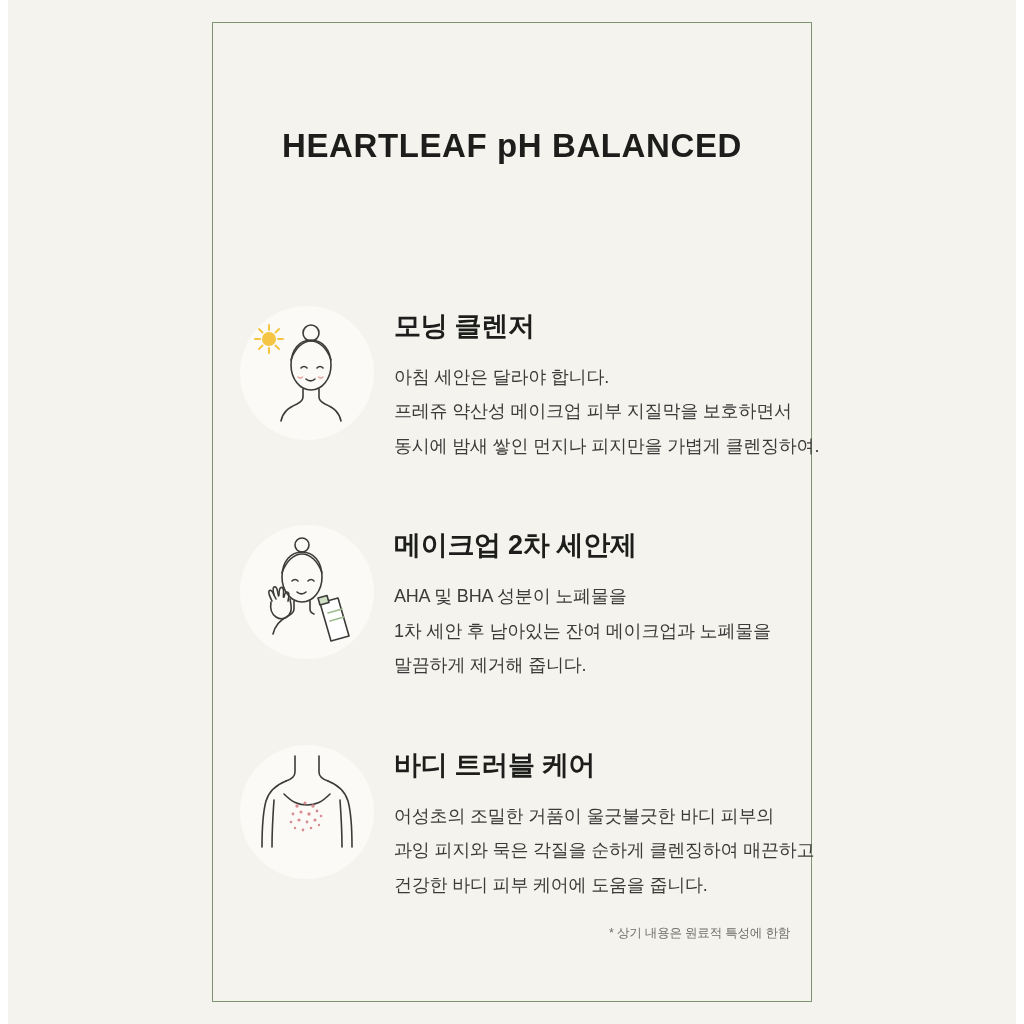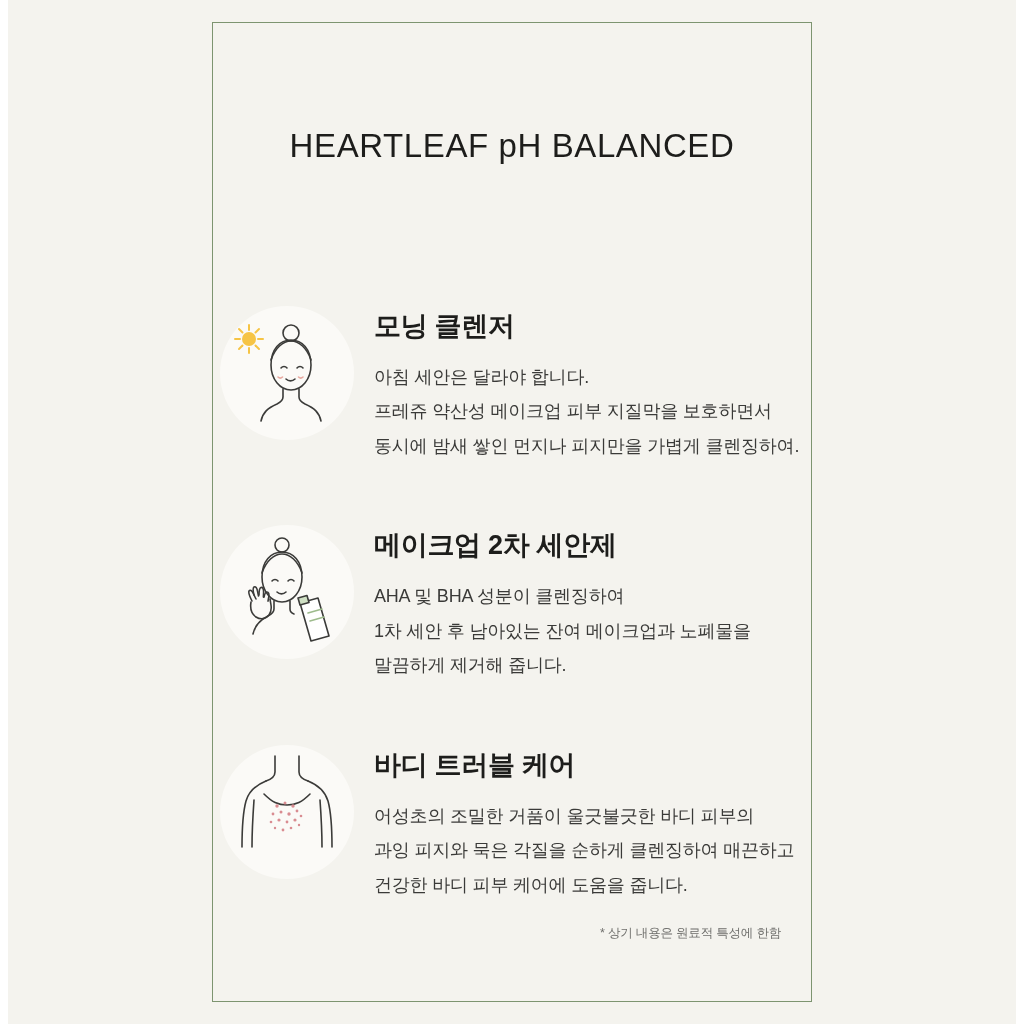--- a/index.html
+++ b/index.html
@@ -44,37 +44,38 @@
   .title-block {
     position: absolute;
     left: 212px;
     top: 120px;
     width: 600px;
     text-align: center;
     color: #1d1d1b;
   }
   .title-line {
     font-size: 33px;
-    font-weight: normal;
+    font-weight: bold;
     letter-spacing: 0.6px;
     line-height: 1.55;
     white-space: nowrap;
   }
 
   .rows {
     position: absolute;
     left: 212px;
     top: 300px;
     width: 600px;
   }
   .row {
     position: relative;
     display: flex;
     align-items: flex-start;
     margin-bottom: 56px;
+    margin-left: 20px;
   }
   .icon-wrap {
     width: 150px;
     flex: 0 0 150px;
     display: flex;
     justify-content: center;
     padding-top: 6px;
   }
   .icon-circle {
     position: relative;
@@ -104,21 +105,21 @@
   .row-body {
     font-size: 18px;
     color: #3a3a38;
     line-height: 1.92;
     letter-spacing: -0.2px;
   }
   .row-body div { white-space: nowrap; }
 
   .footnote {
     position: absolute;
-    left: 219px;
+    left: 228px;
     top: 925px;
     width: 600px;
     padding-right: 38px;
     box-sizing: border-box;
     text-align: right;
     font-size: 12.5px;
     color: #6e6e6b;
     letter-spacing: -0.2px;
   }
 </style>
@@ -212,21 +213,21 @@
               <path d="M74 69l9-2.5 2 7-9 2.5z" fill="#cfe0c4" stroke="#3b3b39"></path>
               <path d="M84 84l14-4" stroke="#9dbb8c"></path>
               <path d="M86 92l14-4" stroke="#9dbb8c"></path>
             </g>
           </svg>
         </div>
       </div>
       <div class="text-wrap">
         <div class="row-title">메이크업 2차 세안제</div>
         <div class="row-body">
-          <div>AHA 및 BHA 성분이 클렌징하여</div>
+          <div>AHA 및 BHA 성분이 노폐물을</div>
           <div>1차 세안 후 남아있는 잔여 메이크업과 노폐물을</div>
           <div>말끔하게 제거해 줍니다.</div>
         </div>
       </div>
     </div>
 
     <div class="row">
       <div class="icon-wrap">
         <div class="icon-circle">
           <svg width="128" height="128" viewBox="0 0 128 128" fill="none" stroke="#3b3b39" stroke-width="1.6" stroke-linecap="round" stroke-linejoin="round">

